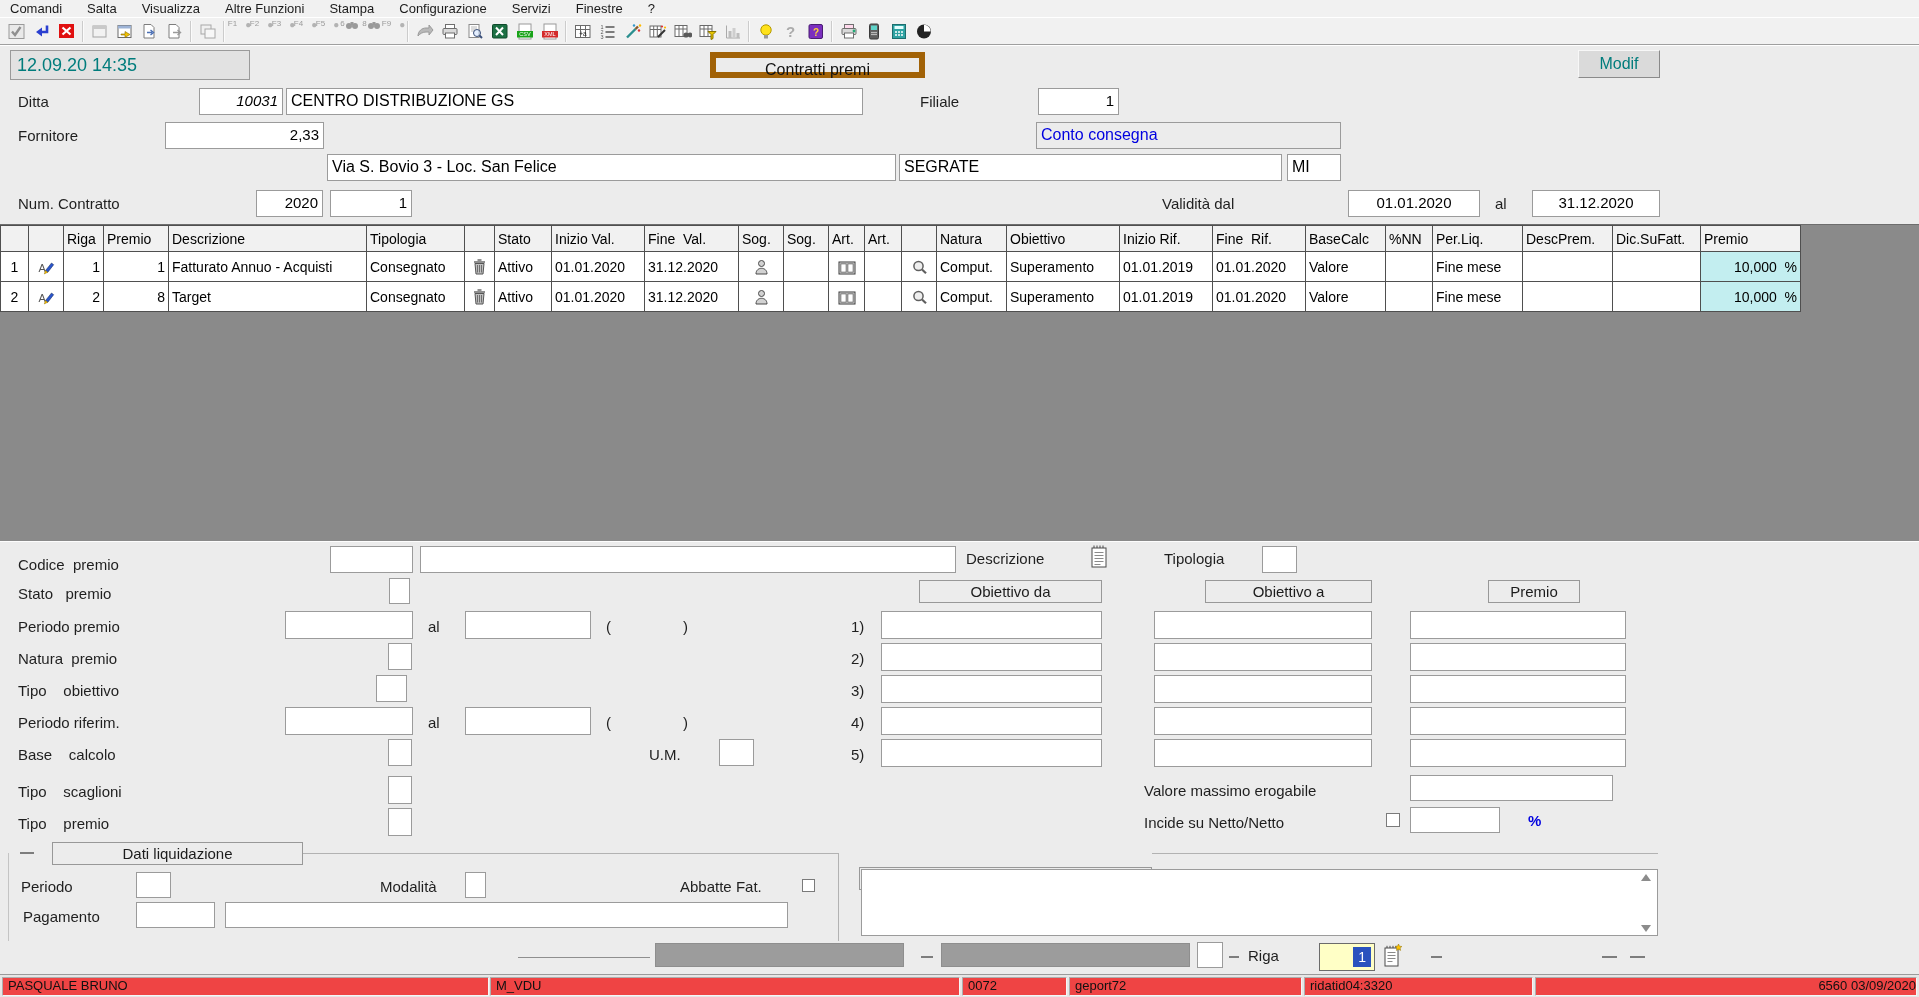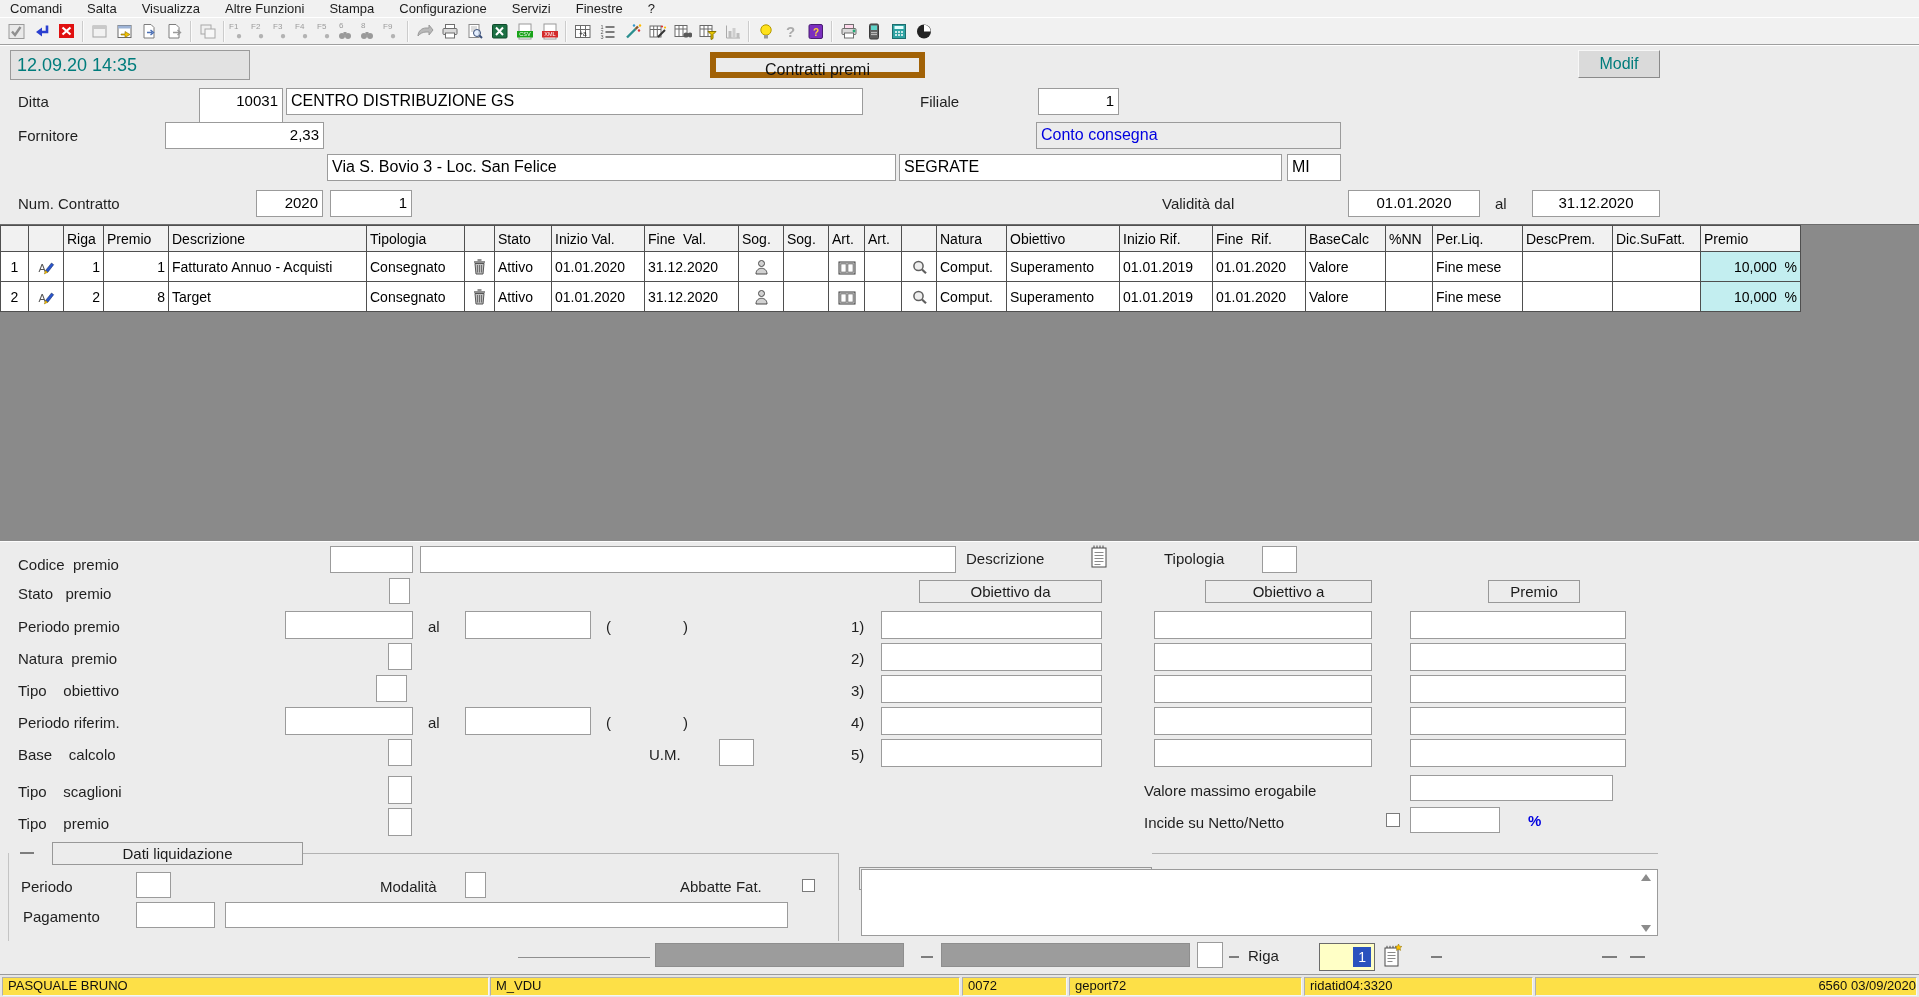--- a/index.html
+++ b/index.html
@@ -3,21 +3,21 @@
 <meta charset="utf-8">
 <style>
   html,body{margin:0;padding:0;background:#d6d6d6;}
   .screen{position:relative;width:1919px;height:997px;background:#ececec;font-family:"Liberation Sans",sans-serif;overflow:hidden;}
   
   .menubar{position:absolute;left:0;top:0;width:100%;height:17px;background:#f1f1f1;display:flex;align-items:center;padding-left:10px;box-sizing:border-box;font-size:13px;color:#1b1b1b;}
   .mi{margin-right:25px;white-space:nowrap;cursor:default;}
   .toolbar{position:absolute;left:0;top:17px;width:100%;height:27px;background:#f1f1f1;border-top:1px solid #ffffff;display:flex;align-items:center;padding-left:4px;box-sizing:border-box;}
   .tb{width:25px;height:23px;display:inline-flex;align-items:center;justify-content:center;flex:none;}
   .tbsep{width:0;height:21px;border-left:1px solid #cccccc;border-right:1px solid #fbfbfb;margin:0 3px;flex:none;}
-  .fk{display:inline-flex;flex-direction:column;align-items:flex-start;justify-content:center;width:22px;text-align:center;}
+  .fk{display:inline-flex;flex-direction:row;align-items:flex-start;justify-content:center;width:22px;text-align:center;}
   .fk i{font-style:normal;font-size:8px;color:#9b9b9b;line-height:8px;margin-left:1px;}
   .fk b{color:#b3b3b3;font-size:10px;line-height:9px;margin-left:8px;font-weight:normal;}
   .q{color:#ababab;font-weight:bold;font-size:15px;}
   
   .hline{position:absolute;height:1px;background:#9f9f9f;}
   .vline{position:absolute;width:1px;background:#9f9f9f;}
   .lbl{position:absolute;font-size:15px;color:#1f1f1f;white-space:pre;}
   .inp{position:absolute;background:#fff;border:1px solid #9b9b9b;box-sizing:border-box;font-size:15px;line-height:24px;padding:0 4px;color:#000;white-space:pre;overflow:hidden;}
   .inp.rt{text-align:right;}
   .inp.ct{text-align:center;}
@@ -42,21 +42,21 @@
   
   .ta{position:absolute;background:#fff;border:1px solid #9b9b9b;box-sizing:border-box;}
   .tri-up{position:absolute;width:0;height:0;border-left:5px solid transparent;border-right:5px solid transparent;border-bottom:7px solid #8c8c8c;}
   .tri-down{position:absolute;width:0;height:0;border-left:5px solid transparent;border-right:5px solid transparent;border-top:7px solid #8c8c8c;}
   
   .yellow{position:absolute;background:#ffffc6;border:1px solid #6b6b6b;box-sizing:border-box;display:flex;align-items:center;justify-content:flex-end;padding-right:3px;}
   .sel{background:#2a52be;color:#fff;font-size:14px;line-height:20px;padding:0 5px;}
   .blue{color:#0000e0;}
   
   .statusbar{position:absolute;left:0;top:974px;width:1919px;height:23px;background:#e6e6e6;border-top:1px solid #9a9a9a;box-sizing:border-box;}
-  .sbcell{position:absolute;top:2px;height:19px;border:1px solid #aeaeae;border-bottom-color:#f6f6f6;border-right-color:#f6f6f6;font-size:13px;line-height:16px;padding-left:5px;box-sizing:border-box;color:#111;background:#fde047;white-space:nowrap;overflow:hidden;}
+  .sbcell{position:absolute;top:2px;height:19px;border:1px solid #aeaeae;border-bottom-color:#f6f6f6;border-right-color:#f6f6f6;font-size:13px;line-height:16px;padding-left:5px;box-sizing:border-box;color:#111;background:#ef4444;white-space:nowrap;overflow:hidden;}
   .npad{position:absolute;}
 </style>
 </head>
 <body>
 
 <div class="screen">
 
   <div class="menubar">
     <span class="mi">Comandi</span>
     <span class="mi">Salta</span>
@@ -316,21 +316,21 @@
   </div>
 
   <div class="hline" style="left:0;top:44px;width:1919px;"></div>
   <div class="hline" style="left:0;top:45px;width:1919px;background:#ffffff;"></div>
 
   <div class="dt">12.09.20 14:35</div>
   <div class="ttl">Contratti premi</div>
   <div class="modif">Modif</div>
 
   <span class="lbl" style="left:18px;top:93px;">Ditta</span>
-  <div class="inp rt" style="left:199px;top:88px;width:84px;height:35px;">10031</div>
+  <div class="inp rt" style="left:199px;top:88px;width:84px;height:27px;font-style:italic;">10031</div>
   <div class="inp lg" style="left:286px;top:88px;width:577px;height:27px;">CENTRO DISTRIBUZIONE GS</div>
   <span class="lbl" style="left:920px;top:93px;">Filiale</span>
   <div class="inp rt" style="left:1038px;top:88px;width:81px;height:27px;">1</div>
 
   <span class="lbl" style="left:18px;top:127px;">Fornitore</span>
   <div class="inp rt" style="left:165px;top:122px;width:159px;height:27px;">2,33</div>
   <div class="inp lg blue" style="left:1036px;top:122px;width:305px;height:27px;background:#ececec;">Conto consegna</div>
 
   <div class="inp lg" style="left:327px;top:154px;width:569px;height:27px;">Via S. Bovio 3 - Loc. San Felice</div>
   <div class="inp lg" style="left:899px;top:154px;width:383px;height:27px;">SEGRATE</div>

